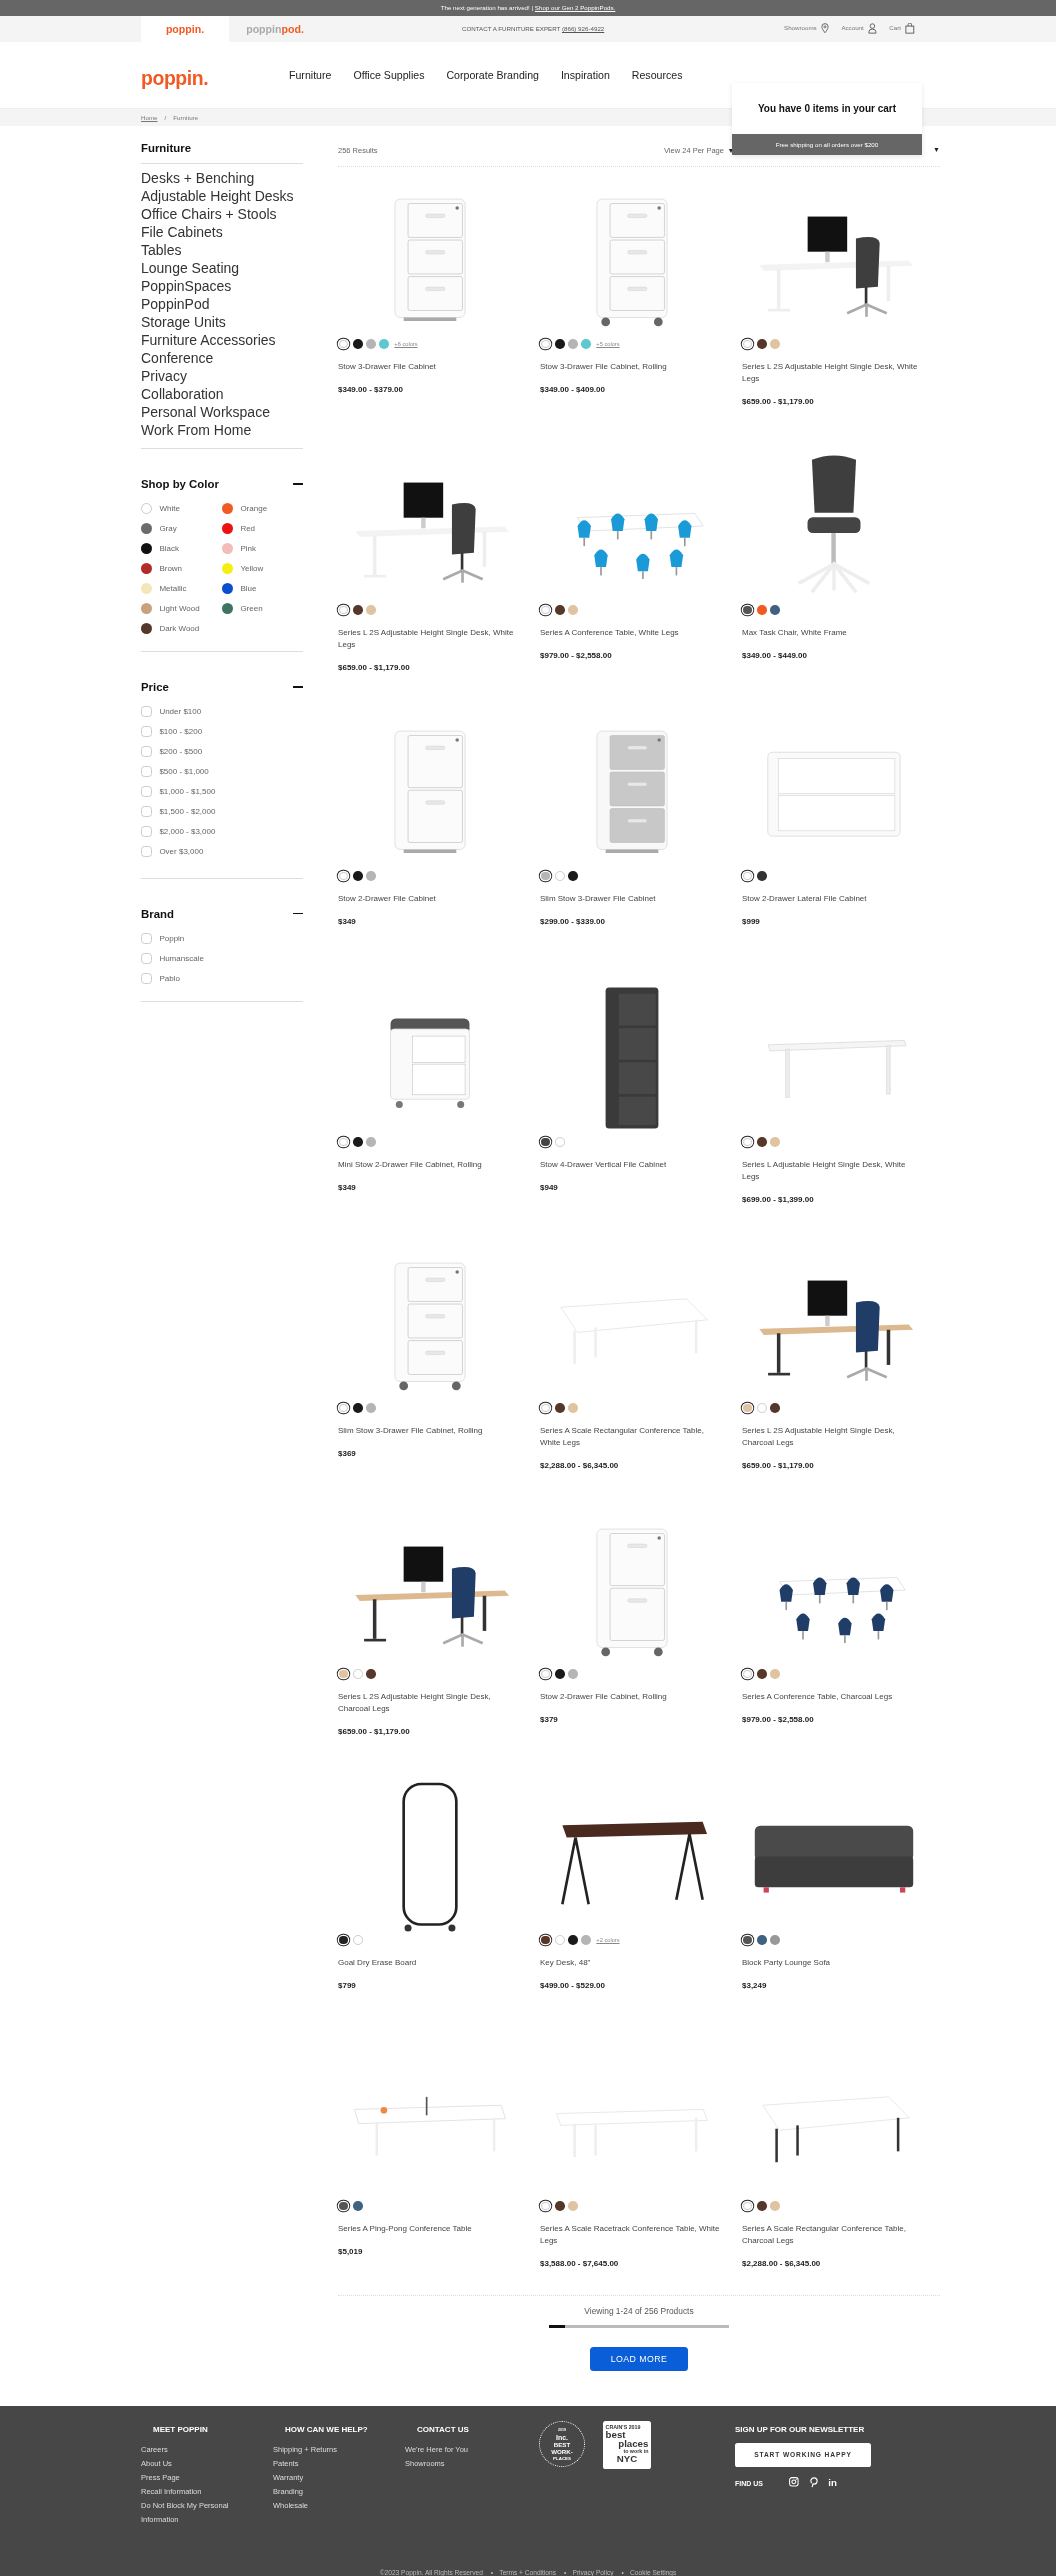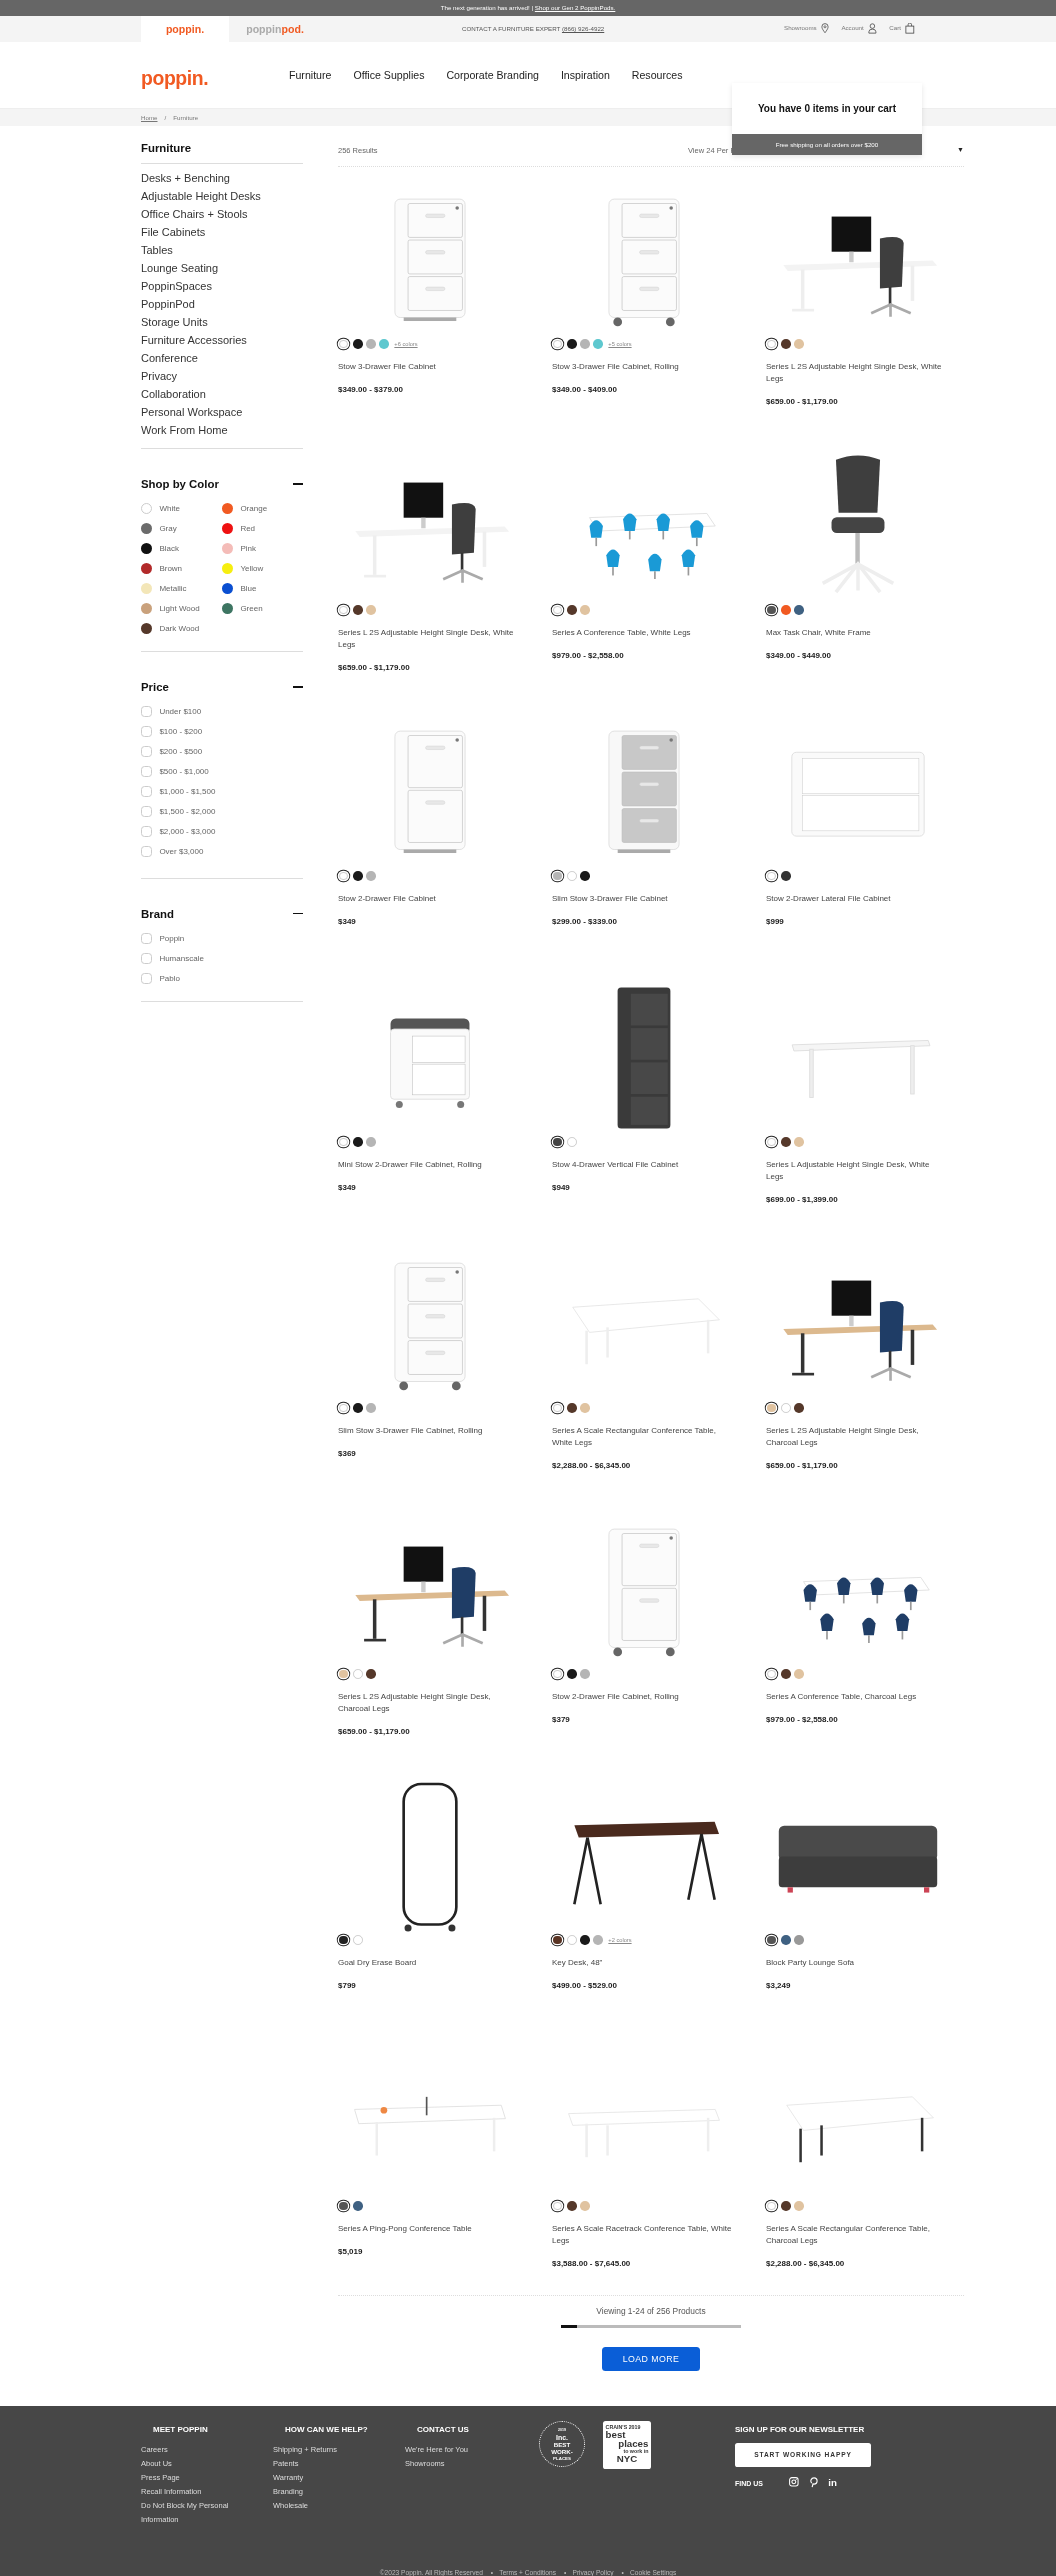--- a/index.html
+++ b/index.html
@@ -28,36 +28,36 @@
 
   .crumbbar { height: 17.6px; background: #f4f4f4; font-size: 6.2px; color: #777; padding-left: 141px; line-height: 17.6px; }
   .crumbbar a { text-decoration: underline; }
 
   .content { display: flex; padding: 0 128px 0 141px; margin-top: 8.8px; }
   .sidebar { width: 163px; margin-right: 35px; }
   .sidebar h3 { font-size: 11.4px; font-weight: bold; color: #111; margin: 7px 0 8.8px; display:flex; justify-content:space-between; align-items:center; }
   .sidebar h3 .minus { width: 9.7px; height: 1.8px; background: #111; display:inline-block; }
   .sidebar .rule { height: 0.9px; background: #ddd; margin: 0; }
   .sidebar ul { list-style: none; }
-  .sidebar .catlist li { font-size: 11px; color: #333; height: 18px; line-height: 18px; }
+  .sidebar .catlist li { font-size: 14px; color: #333; height: 18px; line-height: 18px; }
   .sec { border-top: 0.9px solid #ddd; margin-top: 8.8px; padding-top: 22px; }
   .colorgrid { display: grid; grid-template-columns: 81px 81px; row-gap: 0; margin-bottom: 12.3px; }
   .colorgrid .ci { height: 20px; display:flex; align-items:center; font-size: 8px; color: #666; }
   .colorgrid .dot { width: 11.4px; height: 11.4px; border-radius: 50%; margin-right: 7px; border: 0.9px solid transparent; }
   .checklist li { height: 20px; display:flex; align-items:center; font-size: 8px; color: #666; }
   .checklist .box { width: 11.4px; height: 11.4px; border: 0.9px solid #ccc; border-radius: 3.5px; margin-right: 7px; }
 
   .main { flex: 1; }
   .toolbar { height: 32px; display: flex; align-items: center; font-size: 7.5px; color: #666; border-bottom: 0.9px dotted #ddd; gap: 8px; }
   .toolbar .results { flex: 1; }
   .toolbar .perpage { width: 145px; }
   .toolbar .sort { width: 123px; display:flex; justify-content:space-between; }
   .chev { font-size: 7px; color: #222; margin-left: 3.5px; }
 
-  .grid { display: grid; grid-template-columns: repeat(3, 198px); column-gap: 16px; }
+  .grid { display: grid; grid-template-columns: repeat(3, 198px); column-gap: 4px; }
   .card { height: 266px; padding-top: 19.4px; }
   .card .img { height: 148px; width: 176px; margin-left: 4.4px; display:flex; align-items:center; justify-content:center; }
   .card .swatches { display:flex; align-items:center; gap: 3.5px; height: 12.3px; margin-top: 3.5px; }
   .sw { width: 9.7px; height: 9.7px; border-radius: 50%; }
   .sw.sel { box-shadow: 0 0 0 1.3px #fff, 0 0 0 2.2px #222; width: 8.8px; height: 8.8px; margin: 0 1.8px 0 0.9px; }
   .sw.light { border: 0.9px solid #ccc; }
   .card .more { font-size: 5.7px; color: #888; text-decoration: underline; margin-left: 1.8px; }
   .card .name { font-size: 8px; color: #444; margin-top: 11.4px; line-height: 11.4px; min-height: 11.4px; width: 180px; }
   .card .price { font-size: 8px; color: #222; font-weight: bold; margin-top: 12.3px; }
 

